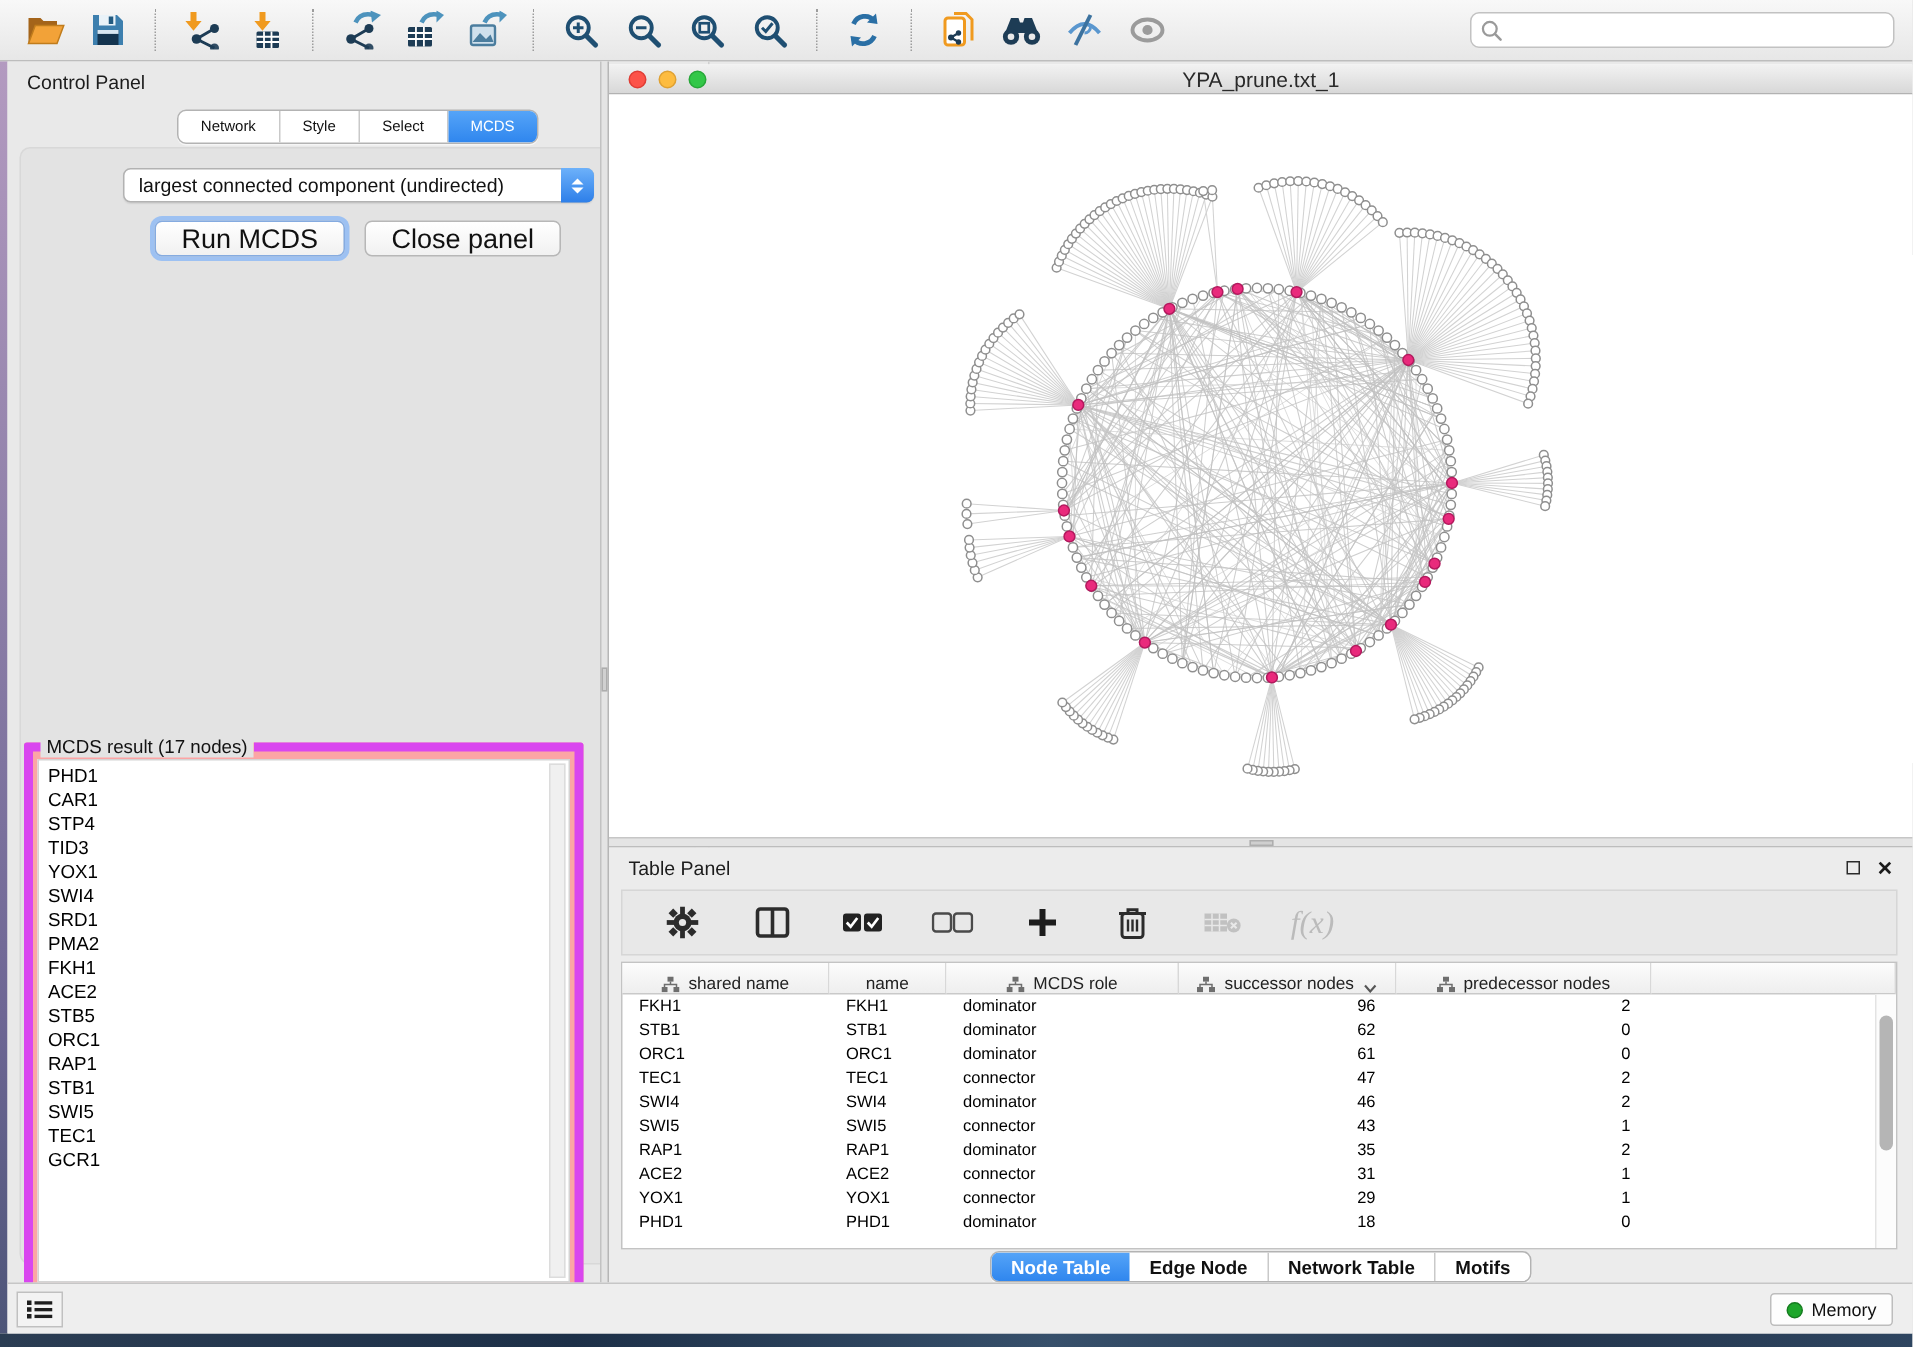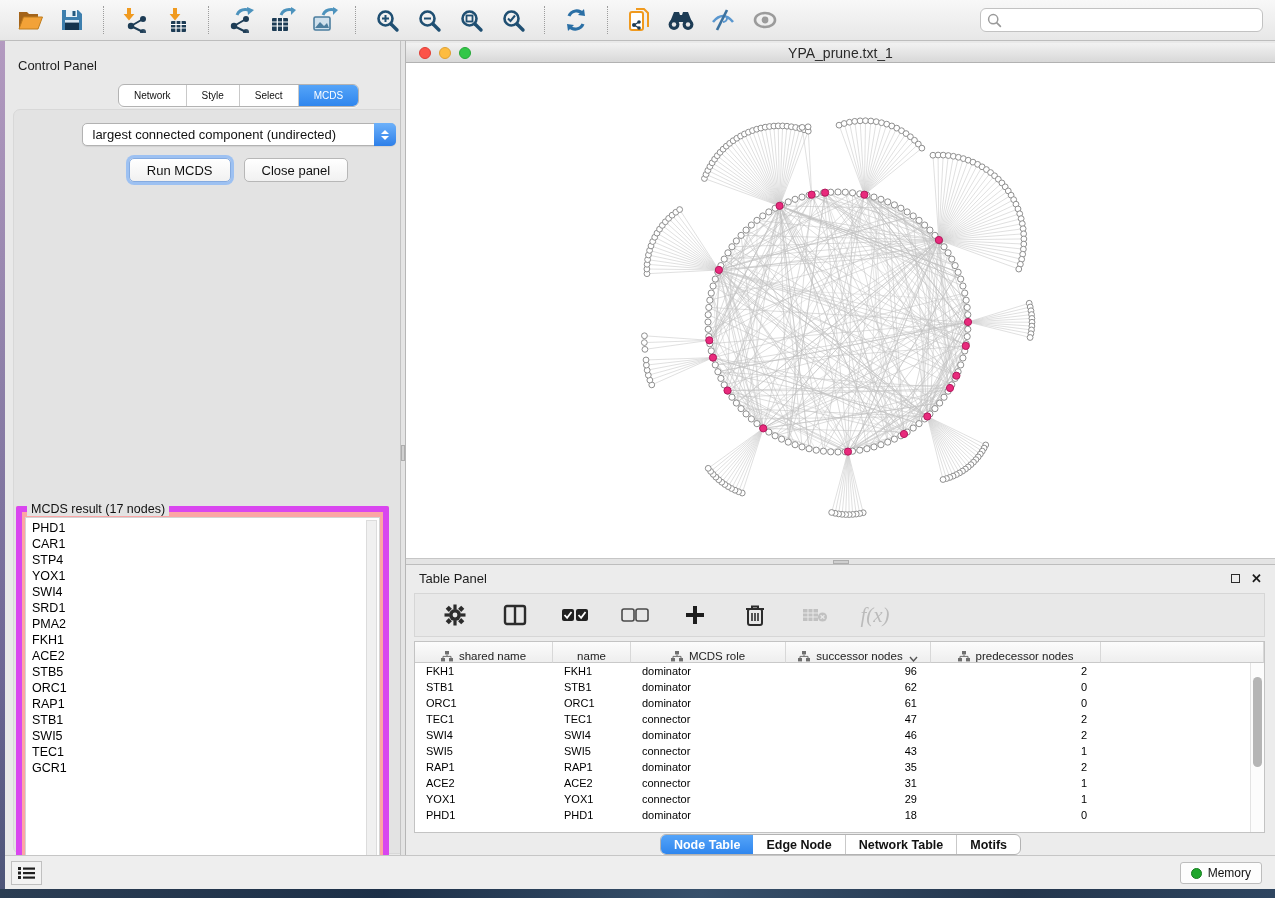--- a/index.html
+++ b/index.html
@@ -16,21 +16,21 @@
     border-radius:6px; display:flex; align-items:center; padding:0 6px; gap:4px; }
   .searchbox input { border:none; outline:none; flex:1; height:20px; font-size:12px; background:transparent; }
 
   
   .wall-left { position:absolute; left:0; top:41px; width:5px; height:848px;
     background:linear-gradient(#b39ac0,#8d7fa8 40%,#6d6694 75%,#4d5578); }
   .wall-bottom { position:absolute; left:0; top:889px; width:1275px; height:9px;
     background:linear-gradient(90deg,#2b3d53,#1d3048 30%,#37506b 55%,#24364d 80%,#2e4560); }
 
   
-  .cpanel { position:absolute; left:5px; top:52px; width:468px; height:814px; background:#e9e9e9; border-right:1px solid #d0d0d0; }
+  .cpanel { position:absolute; left:5px; top:41px; width:468px; height:814px; background:#e9e9e9; border-right:1px solid #d0d0d0; }
   .panel-titlebar { height:27px; display:flex; align-items:center; padding:0 13px; }
   .panel-title { font-size:13px; color:#1c1c1c; }
   .panel-btns { margin-left:auto; display:flex; gap:11px; align-items:center; }
   .float-btn { width:9px; height:9px; border:1.6px solid #2b2b2b; display:inline-block; }
   .close-btn { font-size:13px; font-weight:bold; color:#1b1b1b; line-height:9px; }
   .cp-tabs { position:absolute; left:0; right:0; top:32px; display:flex; justify-content:center; }
   .tabgroup { display:flex; background:#fff; border:1px solid #b3b3b3; border-radius:6px; overflow:hidden; height:23px; box-shadow:0 1px 0 rgba(255,255,255,.6); }
   .tabgroup .tab { padding:3px 15px; font-size:10px; color:#111; border-right:1px solid #c9c9c9; display:flex; align-items:center; }
   .tabgroup .tab:last-child { border-right:none; }
   .tabgroup .tab.active { background:linear-gradient(#55a4f8,#2f86ee); color:#fff; border-right:none; }
@@ -38,21 +38,21 @@
     border:1px solid #d8d8d8; border-radius:7px; }
   .opt-label { text-align:center; margin-top:19px; font-size:13px; color:#111; }
   .combo { position:relative; margin:13px auto 0; width:314px; height:23px; background:#fff;
     border:1px solid #b2b2b2; border-radius:5px; font-size:13px; line-height:21px; padding-left:10px; color:#111;
     box-shadow:0 1px 1px rgba(0,0,0,.08); }
   .combo-btn { position:absolute; right:-1px; top:-1px; width:22px; height:23px; border-radius:0 5px 5px 0;
     background:linear-gradient(#6db1fa,#2d7fe9); display:flex; flex-direction:column; align-items:center; justify-content:center; gap:2px; }
   .chev-up { width:0; height:0; border-left:4px solid transparent; border-right:4px solid transparent; border-bottom:4px solid #fff; }
   .chev-dn { width:0; height:0; border-left:4px solid transparent; border-right:4px solid transparent; border-top:4px solid #fff; }
   .btnrow { display:flex; justify-content:center; gap:13px; margin-top:12px; }
-  .pushbtn { height:24px; padding:0 17px; font-size:13px; color:#111; background:linear-gradient(#ffffff,#f1f1f1);
+  .pushbtn { height:24px; padding:0 17px; font-size:18px; color:#111; background:linear-gradient(#ffffff,#f1f1f1);
     border:1px solid #b7b7b7; border-radius:5px; }
   .pushbtn.focused { box-shadow:0 0 0 3px rgba(120,175,250,.65); border-color:#85abe0; }
   fieldset.mcds-result { position:absolute; left:11px; width:373px; top:426px; height:373px;
     border:6px solid #d946ef; background:#fca5a5; border-radius:2px;margin-top:24px; }
   fieldset.mcds-result legend { font-size:12.5px; color:#111; margin-left:5px; padding:0 4px; background:#e3e3e3; }
   .mcds-list { position:absolute; left:3px; right:3px; top:1px; bottom:3px; background:#fff; border:1px solid #d4d4d4; overflow:hidden; }
   .mcds-list-inner { position:absolute; left:6px; top:2px; right:18px; bottom:2px; font-size:12.5px; line-height:16px; color:#000; }
   .mcds-scrolltrack { position:absolute; right:2px; top:2px; bottom:2px; width:11px; background:#f0f0f0; border:1px solid #dcdcdc; }
 
   
@@ -294,20 +294,21 @@
         <button class="pushbtn">Close panel</button>
       </div>
     </div>
     <fieldset class="mcds-result">
       <legend>MCDS result (17 nodes)</legend>
       <div class="mcds-list">
         <div class="mcds-list-inner" id="mcds-list">
             <div>PHD1</div>
             <div>CAR1</div>
             <div>STP4</div>
+            <div>TID3</div>
             <div>YOX1</div>
             <div>SWI4</div>
             <div>SRD1</div>
             <div>PMA2</div>
             <div>FKH1</div>
             <div>ACE2</div>
             <div>STB5</div>
             <div>ORC1</div>
             <div>RAP1</div>
             <div>STB1</div>

